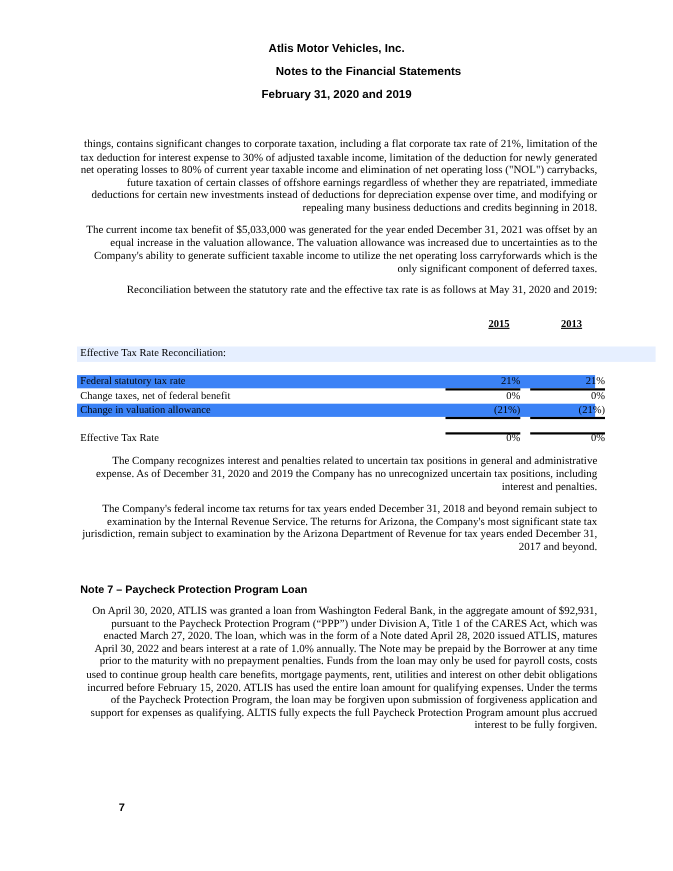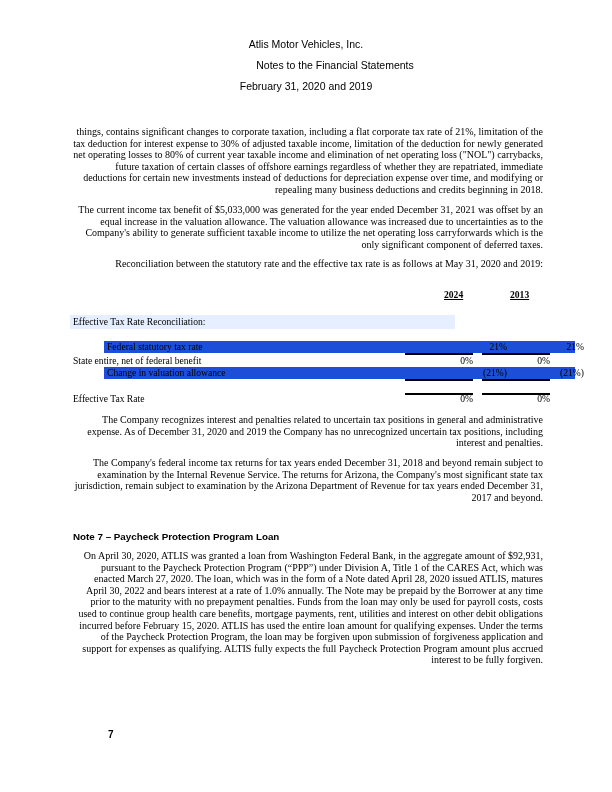--- a/index.html
+++ b/index.html
@@ -1,24 +1,24 @@
 <!DOCTYPE html>
 <html><head>
 <meta charset="utf-8">
 <style>
   html, body { margin: 0; padding: 0; background: #ffffff; }
   body { width: 612px; height: 792px; position: relative; overflow: hidden; color: #000; }
   .hdr { position: absolute; left: 0; width: 612px; text-align: center;
-         font-family: "Liberation Sans", sans-serif; font-weight: normal; font-size: 10.5px; }
+         font-family: "Liberation Sans", sans-serif; font-weight: bold; font-size: 10.5px; }
   .para { position: absolute; left: 73px; width: 470px;
           font-family: "Liberation Serif", serif; font-size: 10px; line-height: 11.6px; margin: 0; text-align: right; }
   .yr { position: absolute; font-weight: bold; text-decoration: underline; font-size: 9.6px; font-family: "Liberation Serif", serif; }
-  .band { position: absolute; left: 70px; width: 385px; background: #e6efff; }
+  .band { position: absolute; left: 70px; width: 526px; background: #e6efff; }
   .row { position: absolute; left: 70px; width: 471px; height: 12px; }
-  .row.shade { background: #1d4ed8; margin-left: 34px; }
+  .row.shade { background: #3b82f6; }
   .row .lbl { position: absolute; left: 3px; top: 0px; font-family: "Liberation Serif", serif; font-size: 9.6px; line-height: 12px; }
   .row .v1, .row .v2 { position: absolute; top: 0; width: 68px; text-align: right; font-family: "Liberation Serif", serif; font-size: 9.6px; line-height: 12px; }
   .row .v1 { left: 335px; }
   .row .v2 { left: 412px; }
   .rule { position: absolute; height: 2px; background: #000; width: 68px; }
   .dbl { position: absolute; height: 2px; background: #000; width: 68px; }
   .note-title { position: absolute; left: 73px; top: 531px; font-family: "Liberation Sans", sans-serif;
                 font-weight: bold; font-size: 9.8px; }
   .pgnum { position: absolute; left: 108px; top: 729px; font-family: "Liberation Sans", sans-serif; font-weight: bold; font-size: 10px; }
 </style>
@@ -27,37 +27,37 @@
 
 <div class="hdr" style="top:38px;">Atlis Motor Vehicles, Inc.</div>
 <div class="hdr" style="top:59px;margin-left:29px;">Notes to the Financial Statements</div>
 <div class="hdr" style="top:80px;">February 31, 2020 and  2019</div>
 
 <p class="para" style="top:126px;">things, contains significant changes to corporate taxation, including a flat corporate tax rate of 21%, limitation of the tax deduction for interest expense to 30% of adjusted taxable income, limitation of the deduction for newly generated net operating losses to 80% of current year taxable income and elimination of net operating loss ("NOL") carrybacks, future taxation of certain classes of offshore earnings regardless of whether they are repatriated, immediate deductions for certain new investments instead of deductions for depreciation expense over time, and modifying or repealing many business deductions and credits beginning in 2018.</p>
 <p class="para" style="top:204px;">The current income tax benefit of $5,033,000 was generated for the year ended December 31, 2021 was offset by an equal increase in the valuation allowance. The valuation allowance was increased due to uncertainties as to the Company's ability to generate sufficient taxable income to utilize the net operating loss carryforwards which is the only significant component of deferred taxes.</p>
 <p class="para" style="top:258px;">Reconciliation between the statutory rate and the effective tax rate is as follows at May 31, 2020 and 2019:</p>
 
 <div>
-  <span class="yr" style="left:444px; top:289px;">2024</span>
+  <span class="yr" style="left:444px; top:289px;">2015</span>
   <span class="yr" style="left:510px; top:289px;">2013</span>
 
   <div class="band" style="top:315px; height:14px;">
     <span style="position:absolute; left:3px; top:1px; font-family:'Liberation Serif', serif; font-size:9.6px;">Effective Tax Rate Reconciliation:</span>
   </div>
 
   <div class="row shade" style="top:341px;">
     <span class="lbl">Federal statutory tax rate</span>
     <span class="v1">21%</span>
     <span class="v2">21%</span>
   </div>
   <div class="rule" style="left:405px; top:353px;"></div>
   <div class="rule" style="left:482px; top:353px;"></div>
 
   <div class="row" style="top:355px;">
-    <span class="lbl">State entire, net of federal benefit</span>
+    <span class="lbl">Change taxes, net of federal benefit</span>
     <span class="v1">0%</span>
     <span class="v2">0%</span>
   </div>
 
   <div class="row shade" style="top:367px;">
     <span class="lbl">Change in valuation allowance</span>
     <span class="v1">(21%)</span>
     <span class="v2">(21%)</span>
   </div>
   <div class="rule" style="left:405px; top:379px;"></div>

